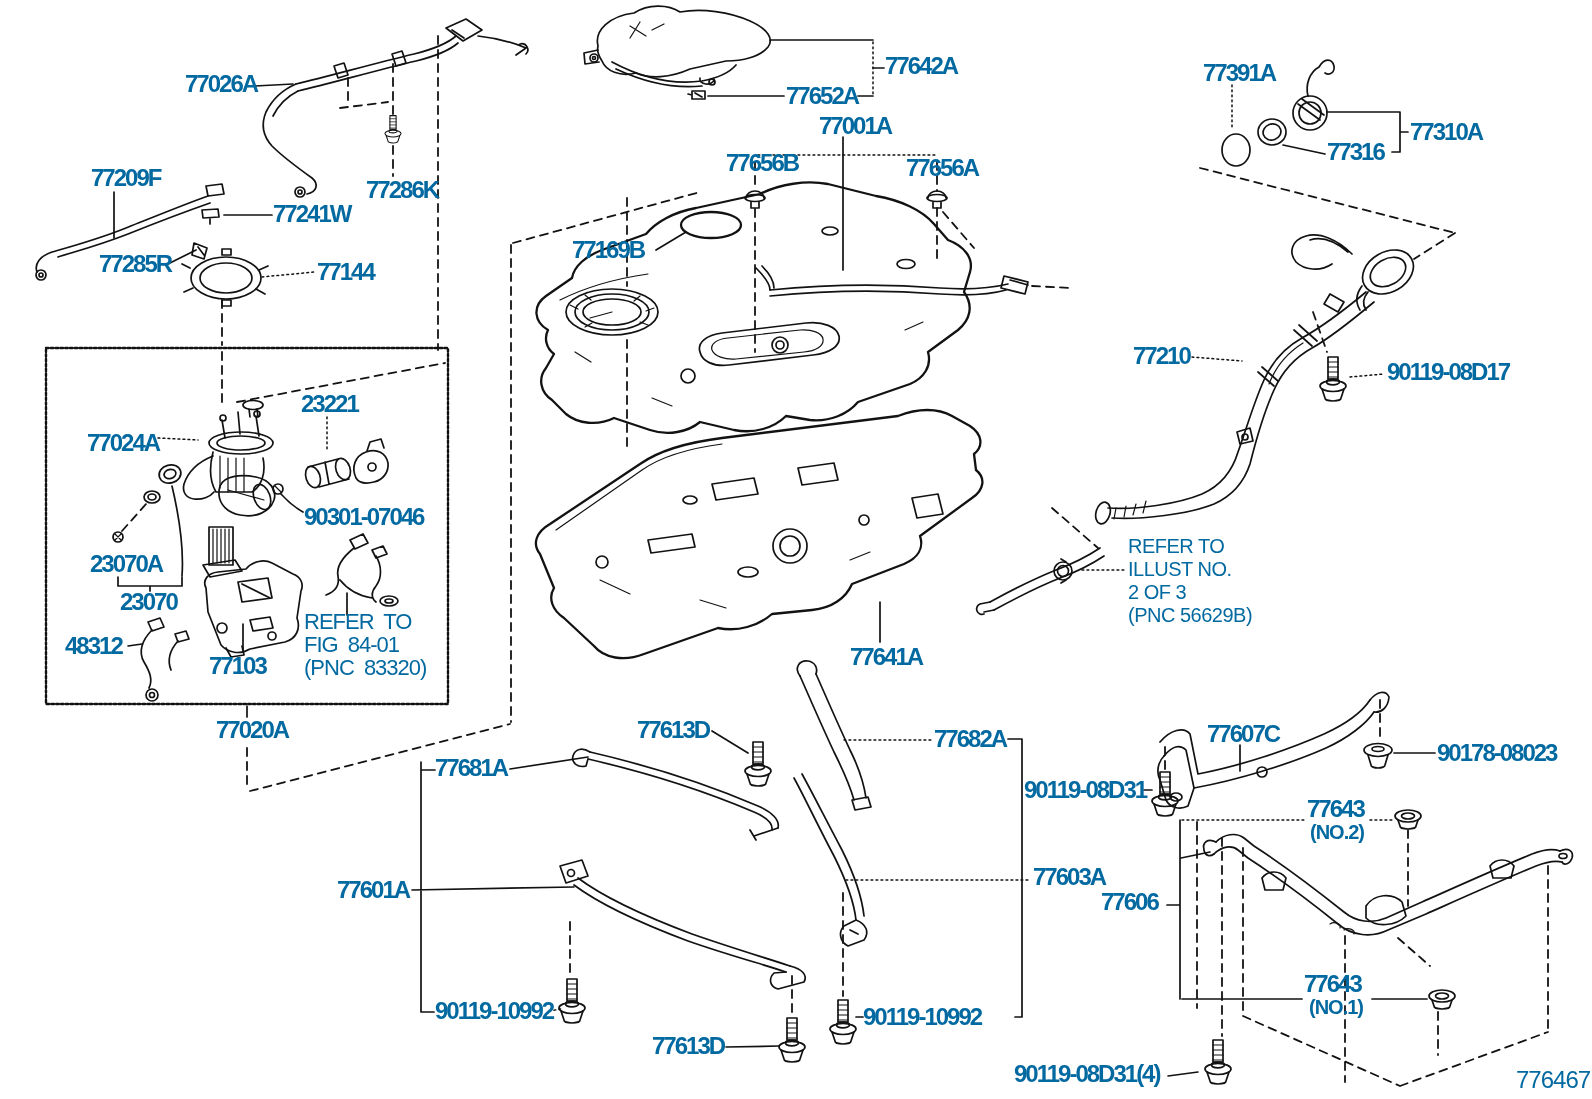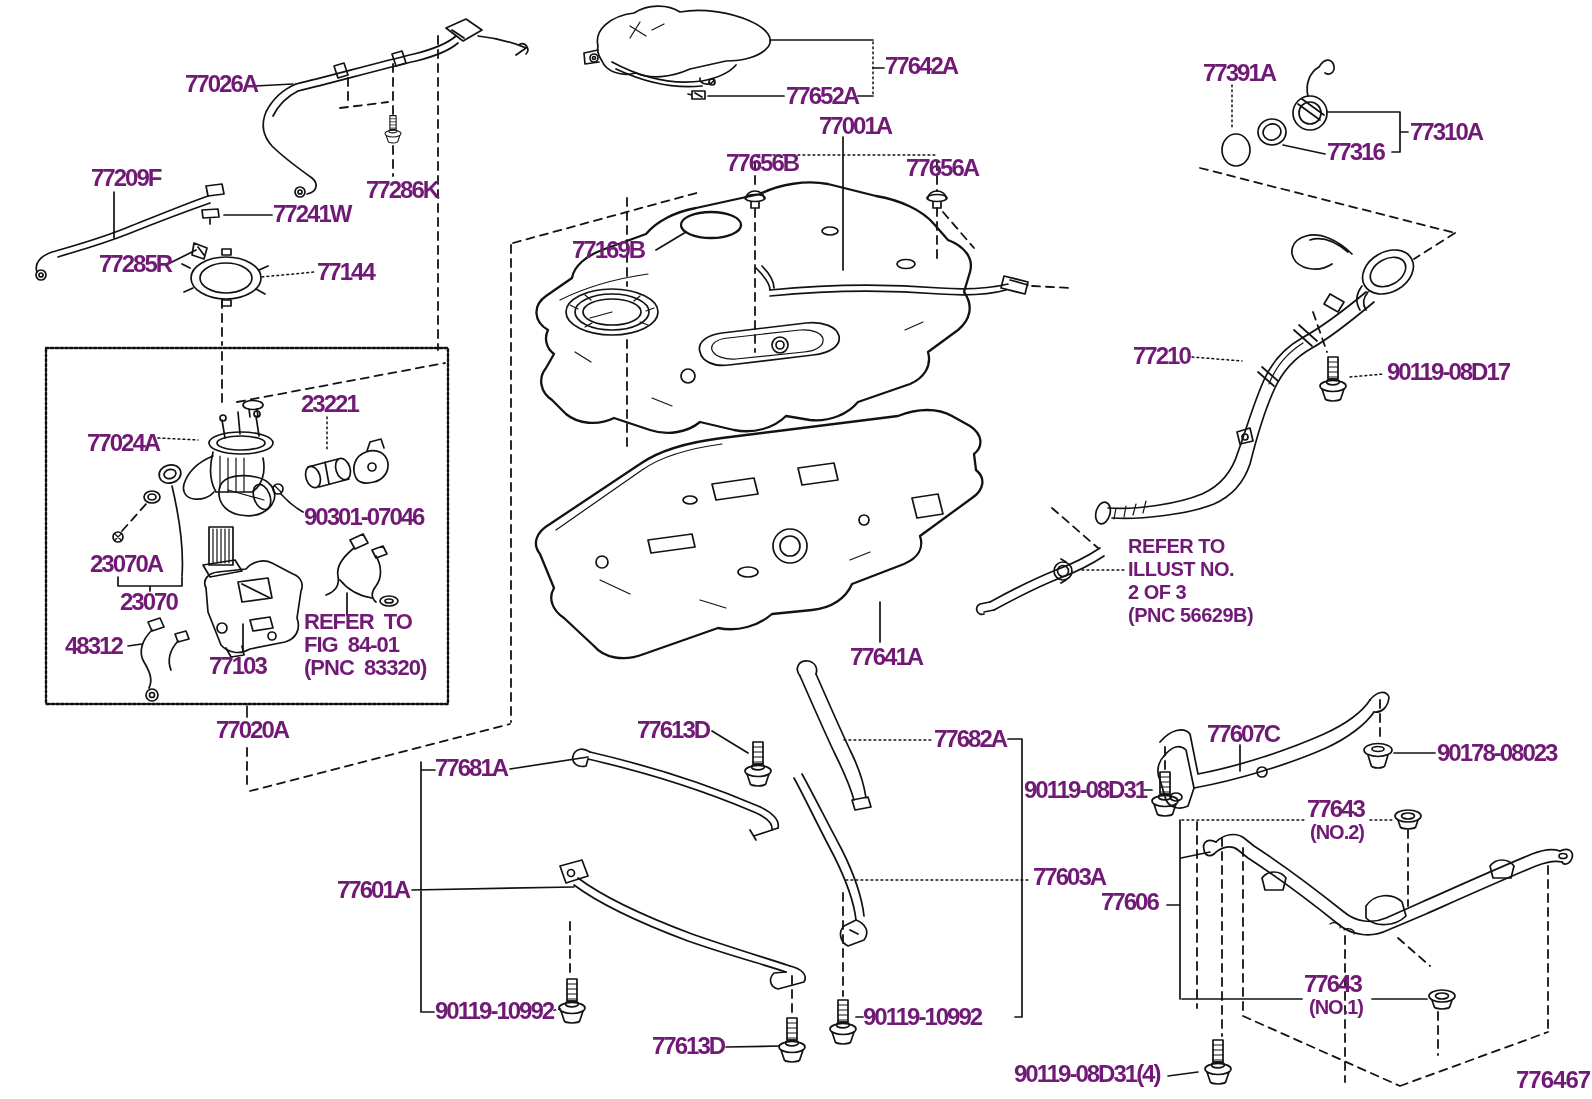--- a/index.html
+++ b/index.html
@@ -1,32 +1,32 @@
 <!DOCTYPE html>
 <html><head>
 <meta charset="utf-8">
 <style>
   html,body{margin:0;padding:0;background:#fff}
   .stage{position:relative;width:1592px;height:1099px;background:#fff;overflow:hidden;
-         font-family:"Liberation Sans",sans-serif;color:#701a75}
+         font-family:"Liberation Sans",sans-serif;color:#0369a1}
   .stage svg{position:absolute;left:0;top:0}
   svg *{stroke:#121212;fill:none;stroke-width:1.7;stroke-linecap:round;stroke-linejoin:round}
   svg .s2{stroke-width:2.3}
   svg .thin{stroke-width:1.2}
   svg .dash{stroke-dasharray:8 6;stroke-width:1.8}
   svg .dot{stroke-dasharray:1.8 3.2;stroke-width:1.5}
   svg .boxline{stroke-dasharray:2.6 2.2;stroke-width:2.4}
   .lbl{position:absolute;font-weight:700;font-size:24px;line-height:1.05;letter-spacing:-2px;
        white-space:nowrap}
   .lbl.sub{font-size:20px;letter-spacing:-1px}
-  .note{position:absolute;font-weight:700;white-space:nowrap}
+  .note{position:absolute;font-weight:400;white-space:nowrap}
   .note.fig{font-size:22px;letter-spacing:-1px;line-height:23px;word-spacing:5px}
   .note.illust{font-size:20px;letter-spacing:-0.5px;line-height:23px}
   .note div{display:block}
-  .code{position:absolute;font-weight:700;font-size:24px;letter-spacing:-1px;white-space:nowrap}
+  .code{position:absolute;font-weight:400;font-size:24px;letter-spacing:-1px;white-space:nowrap}
 </style>
 </head>
 <body>
 
 <div class="stage">
 
 <svg width="1592" height="1099" viewBox="0 0 1592 1099">
   <defs>
     <g id="g-screw">
       <path d="M-5,-28 h10 v22 h-10 z"></path>

